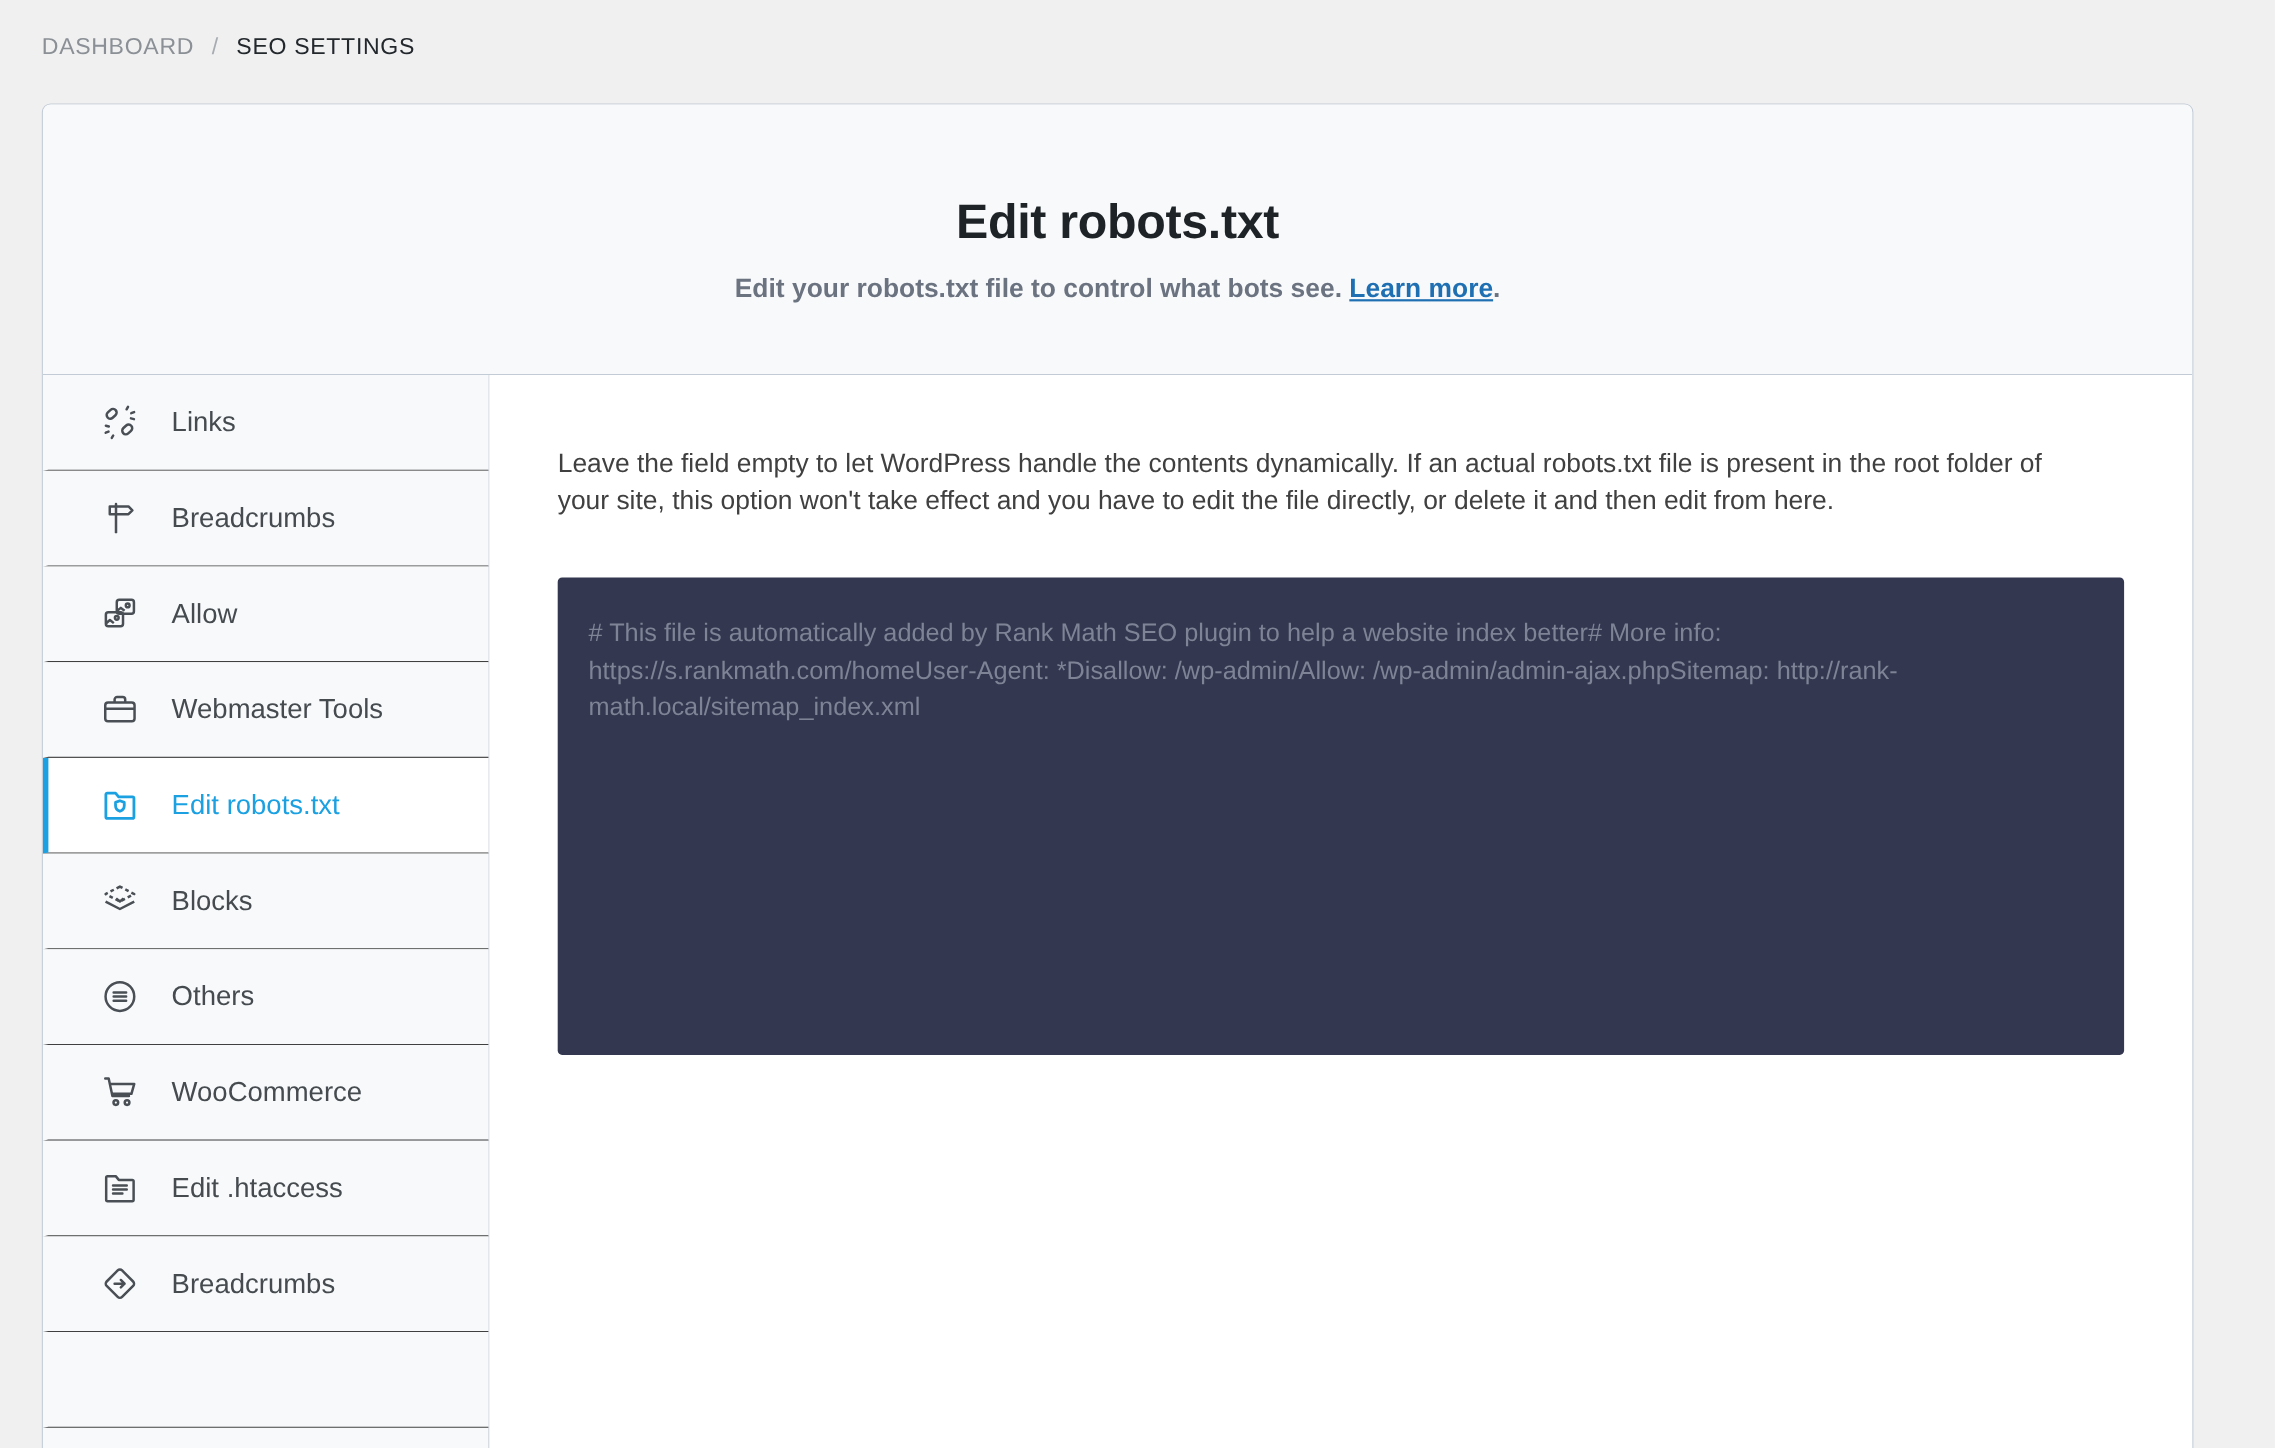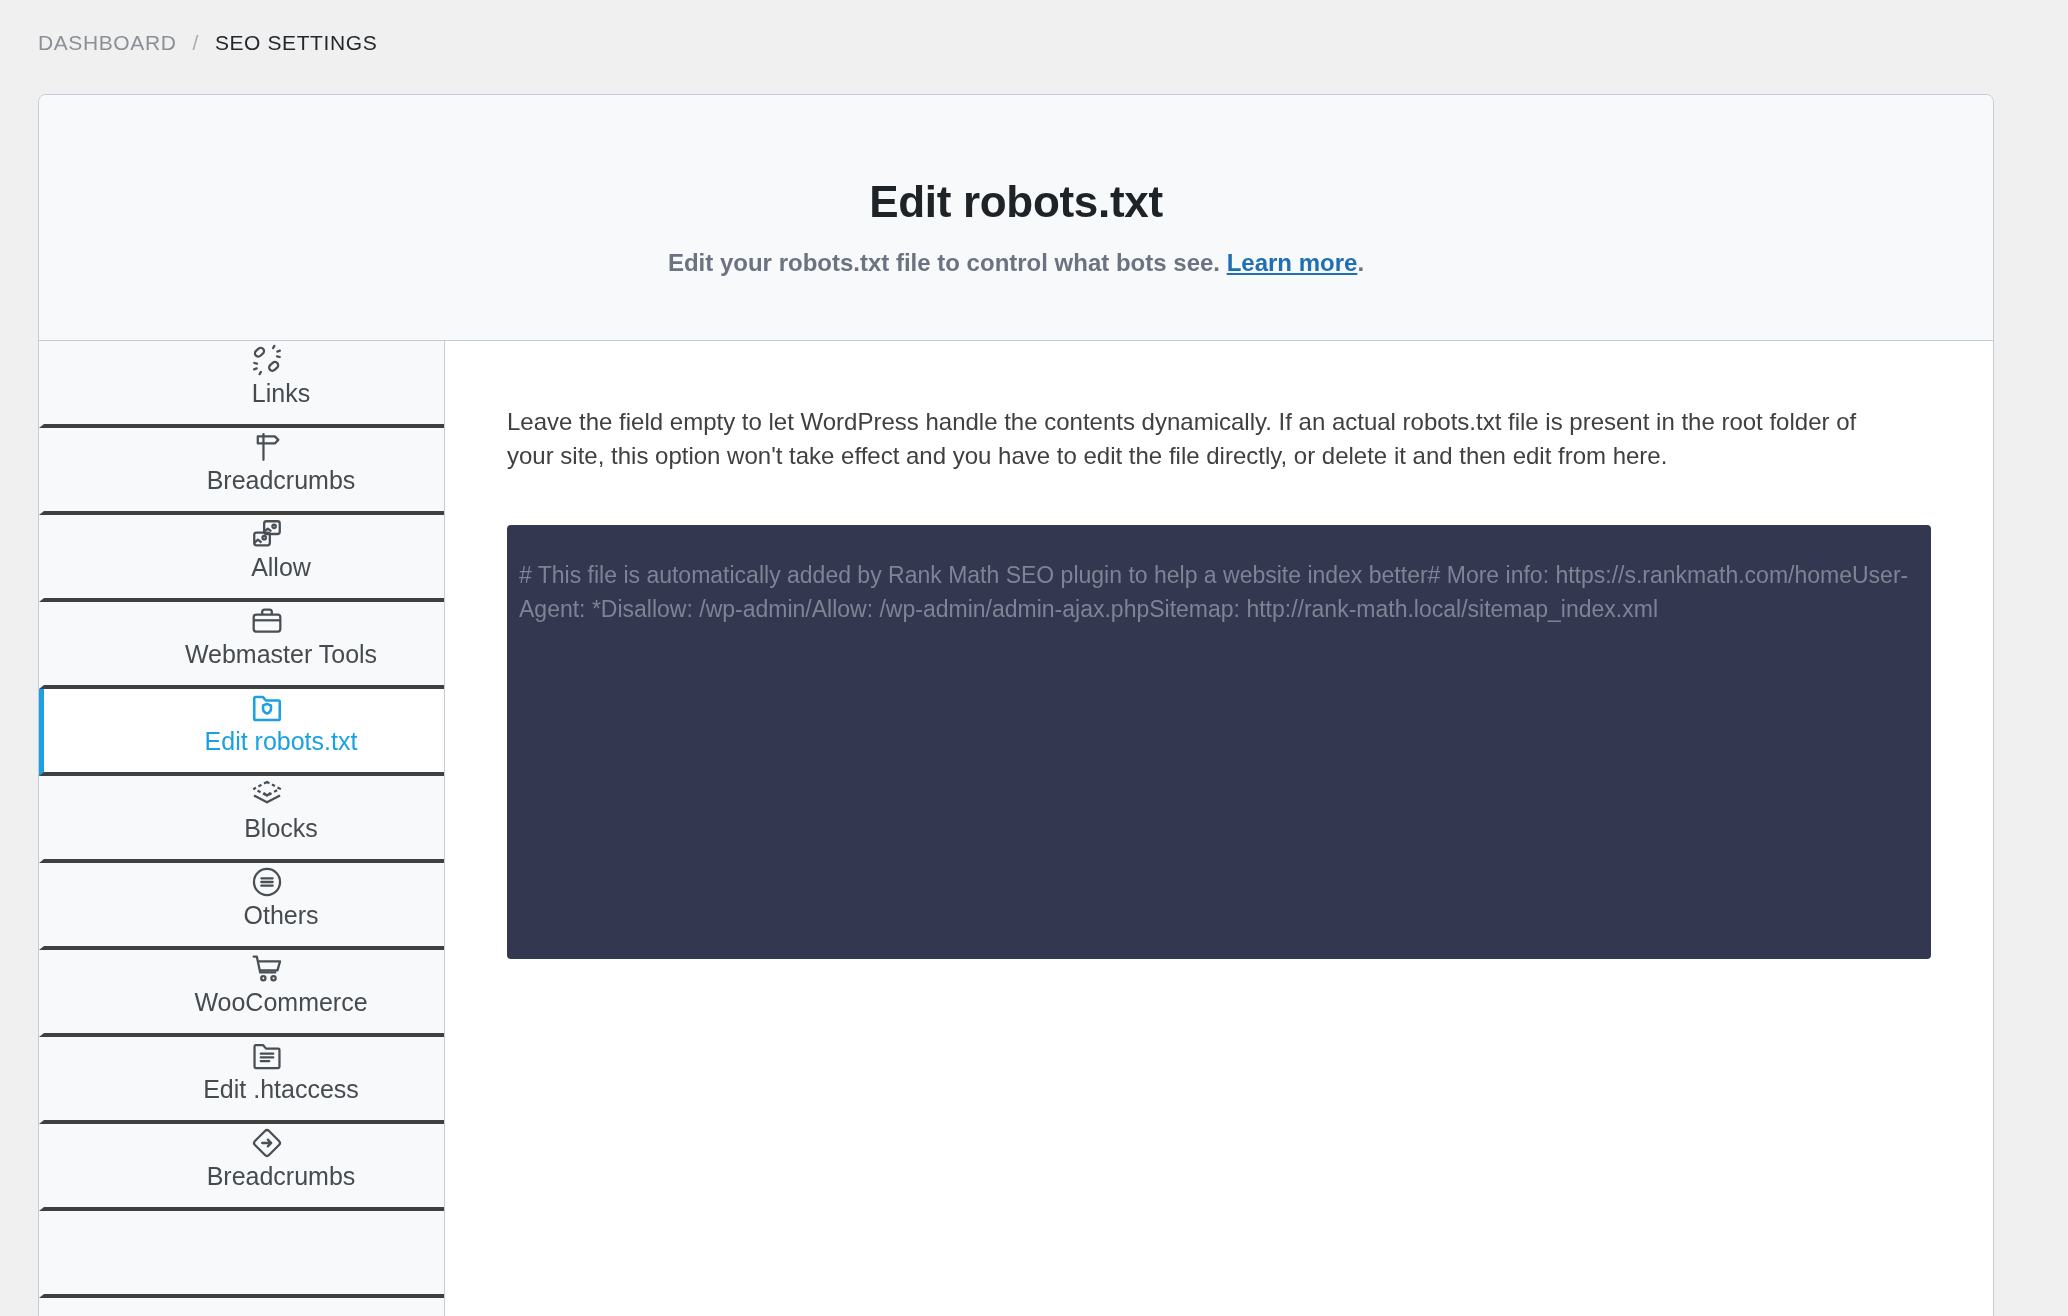--- a/index.html
+++ b/index.html
@@ -86,25 +86,24 @@
     width: 406px;
     flex: 0 0 406px;
     background: #f7f9fa;
     border-right: 1px solid #c3cbd6;
   }
   .nav-item {
     display: flex;
     align-items: center;
     height: 87px;
     padding-left: 46px;
-    border-bottom: 4px solid #404040;
+    border-bottom: 1px solid #404040;
     background: #f7f9fa;
     border-left: 5px solid transparent;
     cursor: pointer;
-    flex-direction: column;
   }
   .nav-item .ico {
     width: 38px;
     height: 38px;
     flex: 0 0 38px;
     display: flex;
     align-items: center;
     justify-content: center;
     color: #4a4f55;
   }
@@ -133,21 +132,21 @@
     font-size: 24px;
     line-height: 1.42;
     color: #404040;
     max-width: 1400px;
     margin-bottom: 52px;
   }
   .editor {
     background: #33374f;
     border-radius: 4px;
     height: 434px;
-    padding: 34px 20px 20px 12px;
+    padding: 34px 20px 20px 28px;
   }
   .editor-text {
     font-size: 23px;
     line-height: 1.45;
     color: #7e8396;
     word-break: break-word;
     white-space: pre-wrap;
     font-family: "Liberation Sans", sans-serif;
   }
 </style>

